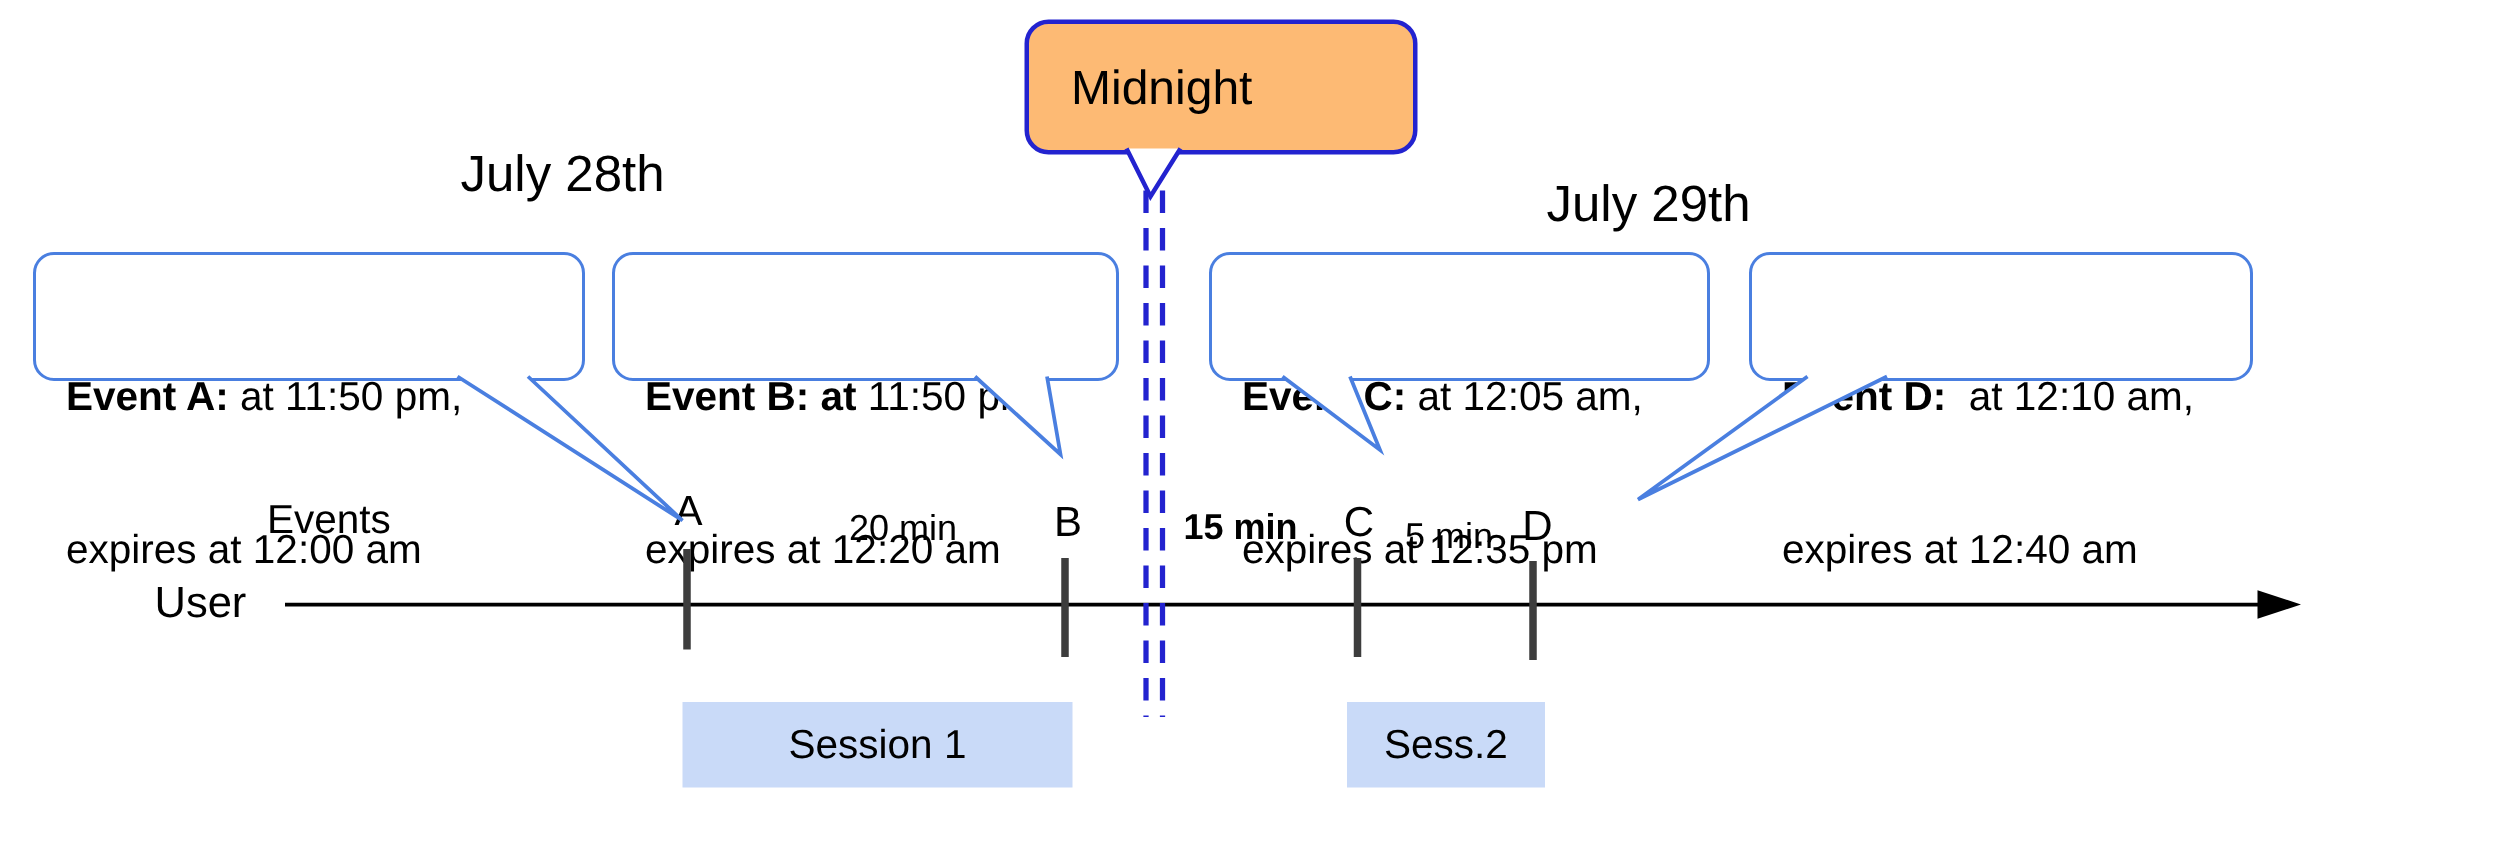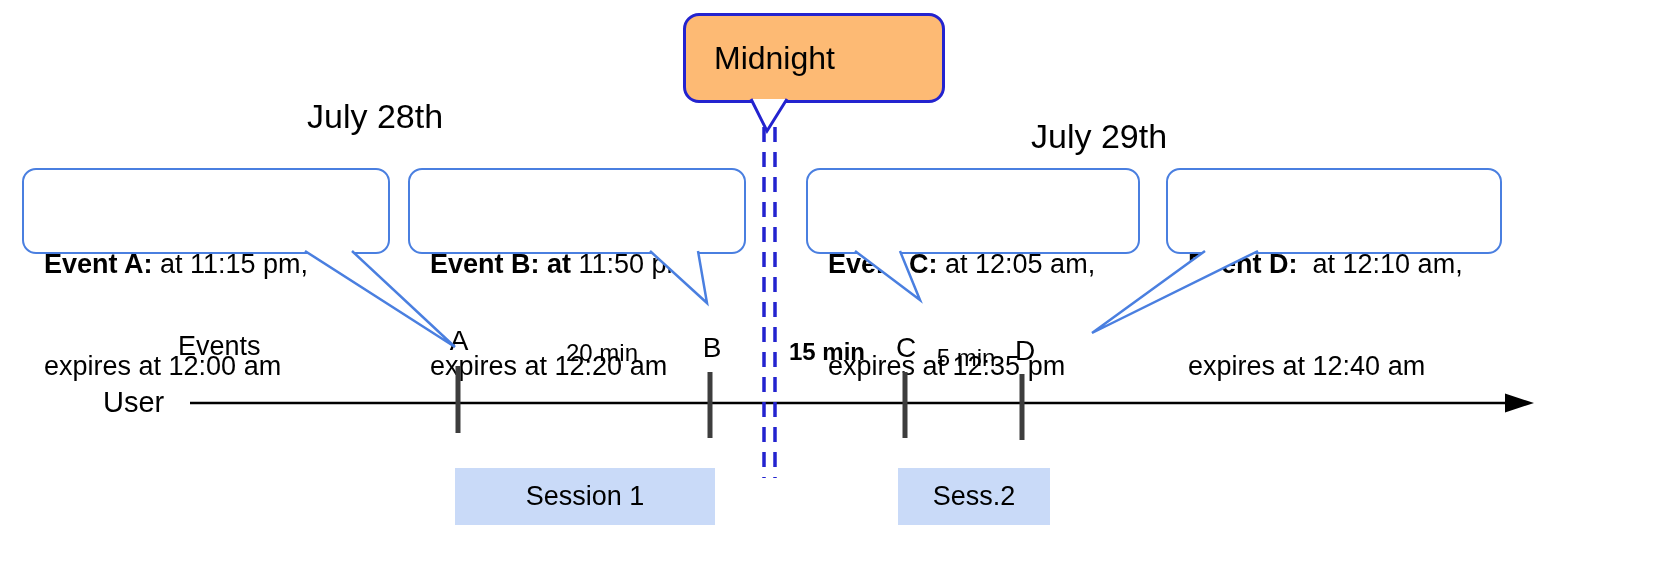--- a/index.html
+++ b/index.html
@@ -43,36 +43,36 @@
 #tick-d{left:1025px;top:335px;}
 
 .gap-label{position:absolute;transform:translateX(-50%);font-size:24px;z-index:2;}
 #gap-0{left:592px;top:339px;margin-left:10px;}
 #gap-1{left:827px;top:338px;font-weight:bold;}
 #gap-2{left:966px;top:344px;}
 
 .session{position:absolute;top:468px;height:57px;background:var(--session-fill);
   display:flex;align-items:center;justify-content:center;font-size:27px;z-index:2;}
 #session-1{left:455px;width:260px;}
-#session-2{left:898px;width:152px;}
+#session-2{left:898px;width:132px;}
 </style>
 </head>
 <body>
 
 <div class="canvas">
 
   <div class="midnight-bubble">
     <span>Midnight</span>
   </div>
 
   <div class="date-label" id="date-left">July 28th</div>
   <div class="date-label" id="date-right">July 29th</div>
 
   <div class="event-box" id="box-a">
-    <div><span class="b">Event A:</span><span> at 11:15 pm,</span></div>
+    <div><span class="b">Event A:</span><span> at 11:50 pm,</span></div>
     <div>expires at 12:00 am</div>
   </div>
 
   <div class="event-box" id="box-b">
     <div><span class="b">Event B: at</span><span> 11:50 pm,</span></div>
     <div>expires at 12:20 am</div>
   </div>
 
   <div class="event-box" id="box-c">
     <div><span class="b">Event C:</span><span> at 12:05 am,</span></div>

